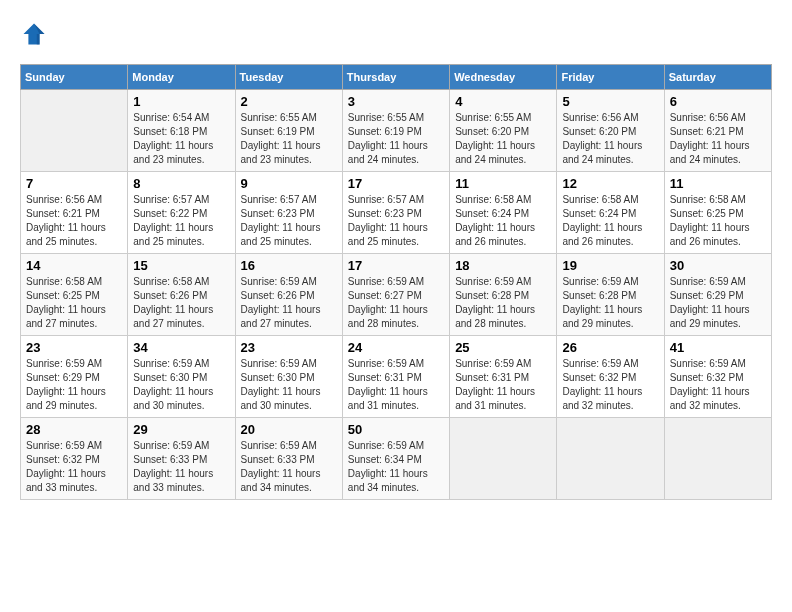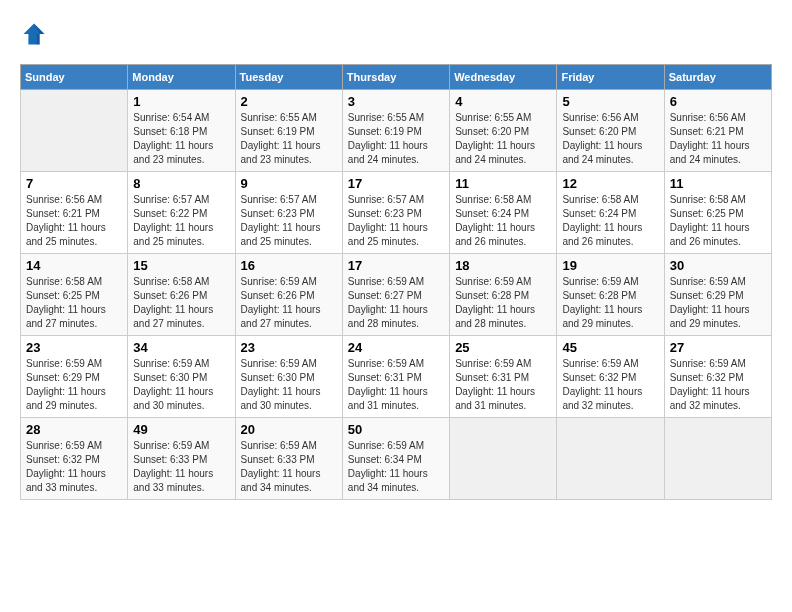--- a/index.html
+++ b/index.html
@@ -308,44 +308,44 @@
 and 31 minutes.</div>
         </td>
         <td>
           <span class="day-number">25</span>
           <div class="day-info" style="white-space: pre-line;">Sunrise: 6:59 AM
 Sunset: 6:31 PM
 Daylight: 11 hours
 and 31 minutes.</div>
         </td>
         <td>
-          <span class="day-number">45</span>
+          <span class="day-number">26</span>
           <div class="day-info" style="white-space: pre-line;">Sunrise: 6:59 AM
 Sunset: 6:32 PM
 Daylight: 11 hours
 and 32 minutes.</div>
         </td>
         <td>
-          <span class="day-number">27</span>
+          <span class="day-number">41</span>
           <div class="day-info" style="white-space: pre-line;">Sunrise: 6:59 AM
 Sunset: 6:32 PM
 Daylight: 11 hours
 and 32 minutes.</div>
         </td>
       </tr>
       <tr>
         <td>
           <span class="day-number">28</span>
           <div class="day-info" style="white-space: pre-line;">Sunrise: 6:59 AM
 Sunset: 6:32 PM
 Daylight: 11 hours
 and 33 minutes.</div>
         </td>
         <td>
-          <span class="day-number">49</span>
+          <span class="day-number">29</span>
           <div class="day-info" style="white-space: pre-line;">Sunrise: 6:59 AM
 Sunset: 6:33 PM
 Daylight: 11 hours
 and 33 minutes.</div>
         </td>
         <td>
           <span class="day-number">20</span>
           <div class="day-info" style="white-space: pre-line;">Sunrise: 6:59 AM
 Sunset: 6:33 PM
 Daylight: 11 hours

